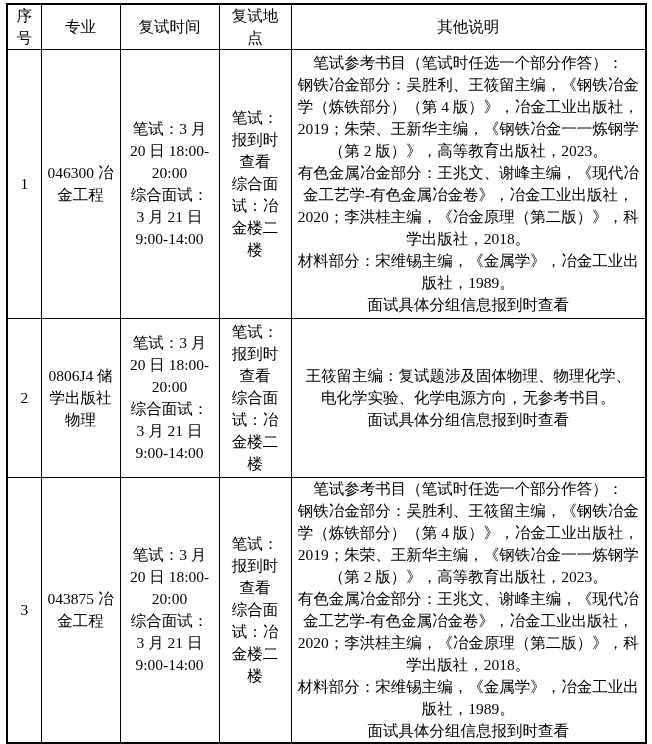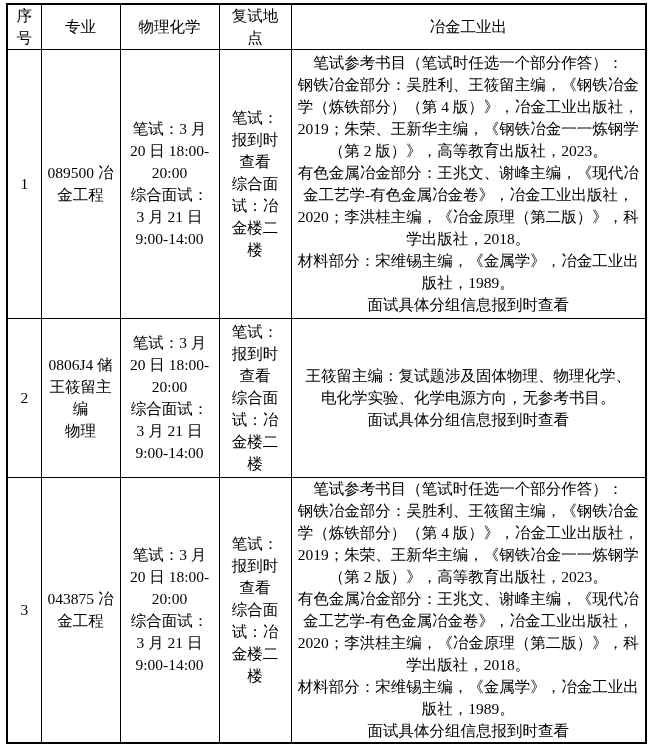--- a/index.html
+++ b/index.html
@@ -60,30 +60,30 @@
       <col class="c-major">
       <col class="c-time">
       <col class="c-loc">
       <col class="c-notes">
     </colgroup>
     <thead>
       <tr class="hdr">
         <th>序
 号</th>
         <th>专业</th>
-        <th>物理化学</th>
+        <th>复试时间</th>
         <th>复试地
 点</th>
-        <th>冶金工业出</th>
+        <th>其他说明</th>
       </tr>
     </thead>
     <tbody>
       <tr class="row-1">
         <td>1</td>
-        <td>089500 冶
+        <td>046300 冶
 金工程</td>
         <td>笔试：3 月
 20 日 18:00-
 20:00
 综合面试：
 3 月 21 日
 9:00-14:00</td>
         <td>笔试：
 报到时
 查看
@@ -100,21 +100,21 @@
 金工艺学-有色金属冶金卷》，冶金工业出版社，
 2020；李洪桂主编，《冶金原理（第二版）》，科
 学出版社，2018。
 材料部分：宋维锡主编，《金属学》，冶金工业出
 版社，1989。
 面试具体分组信息报到时查看</td>
       </tr>
       <tr class="row-2">
         <td>2</td>
         <td>0806J4 储
-王筱留主编
+学出版社
 物理</td>
         <td>笔试：3 月
 20 日 18:00-
 20:00
 综合面试：
 3 月 21 日
 9:00-14:00</td>
         <td>笔试：
 报到时
 查看

